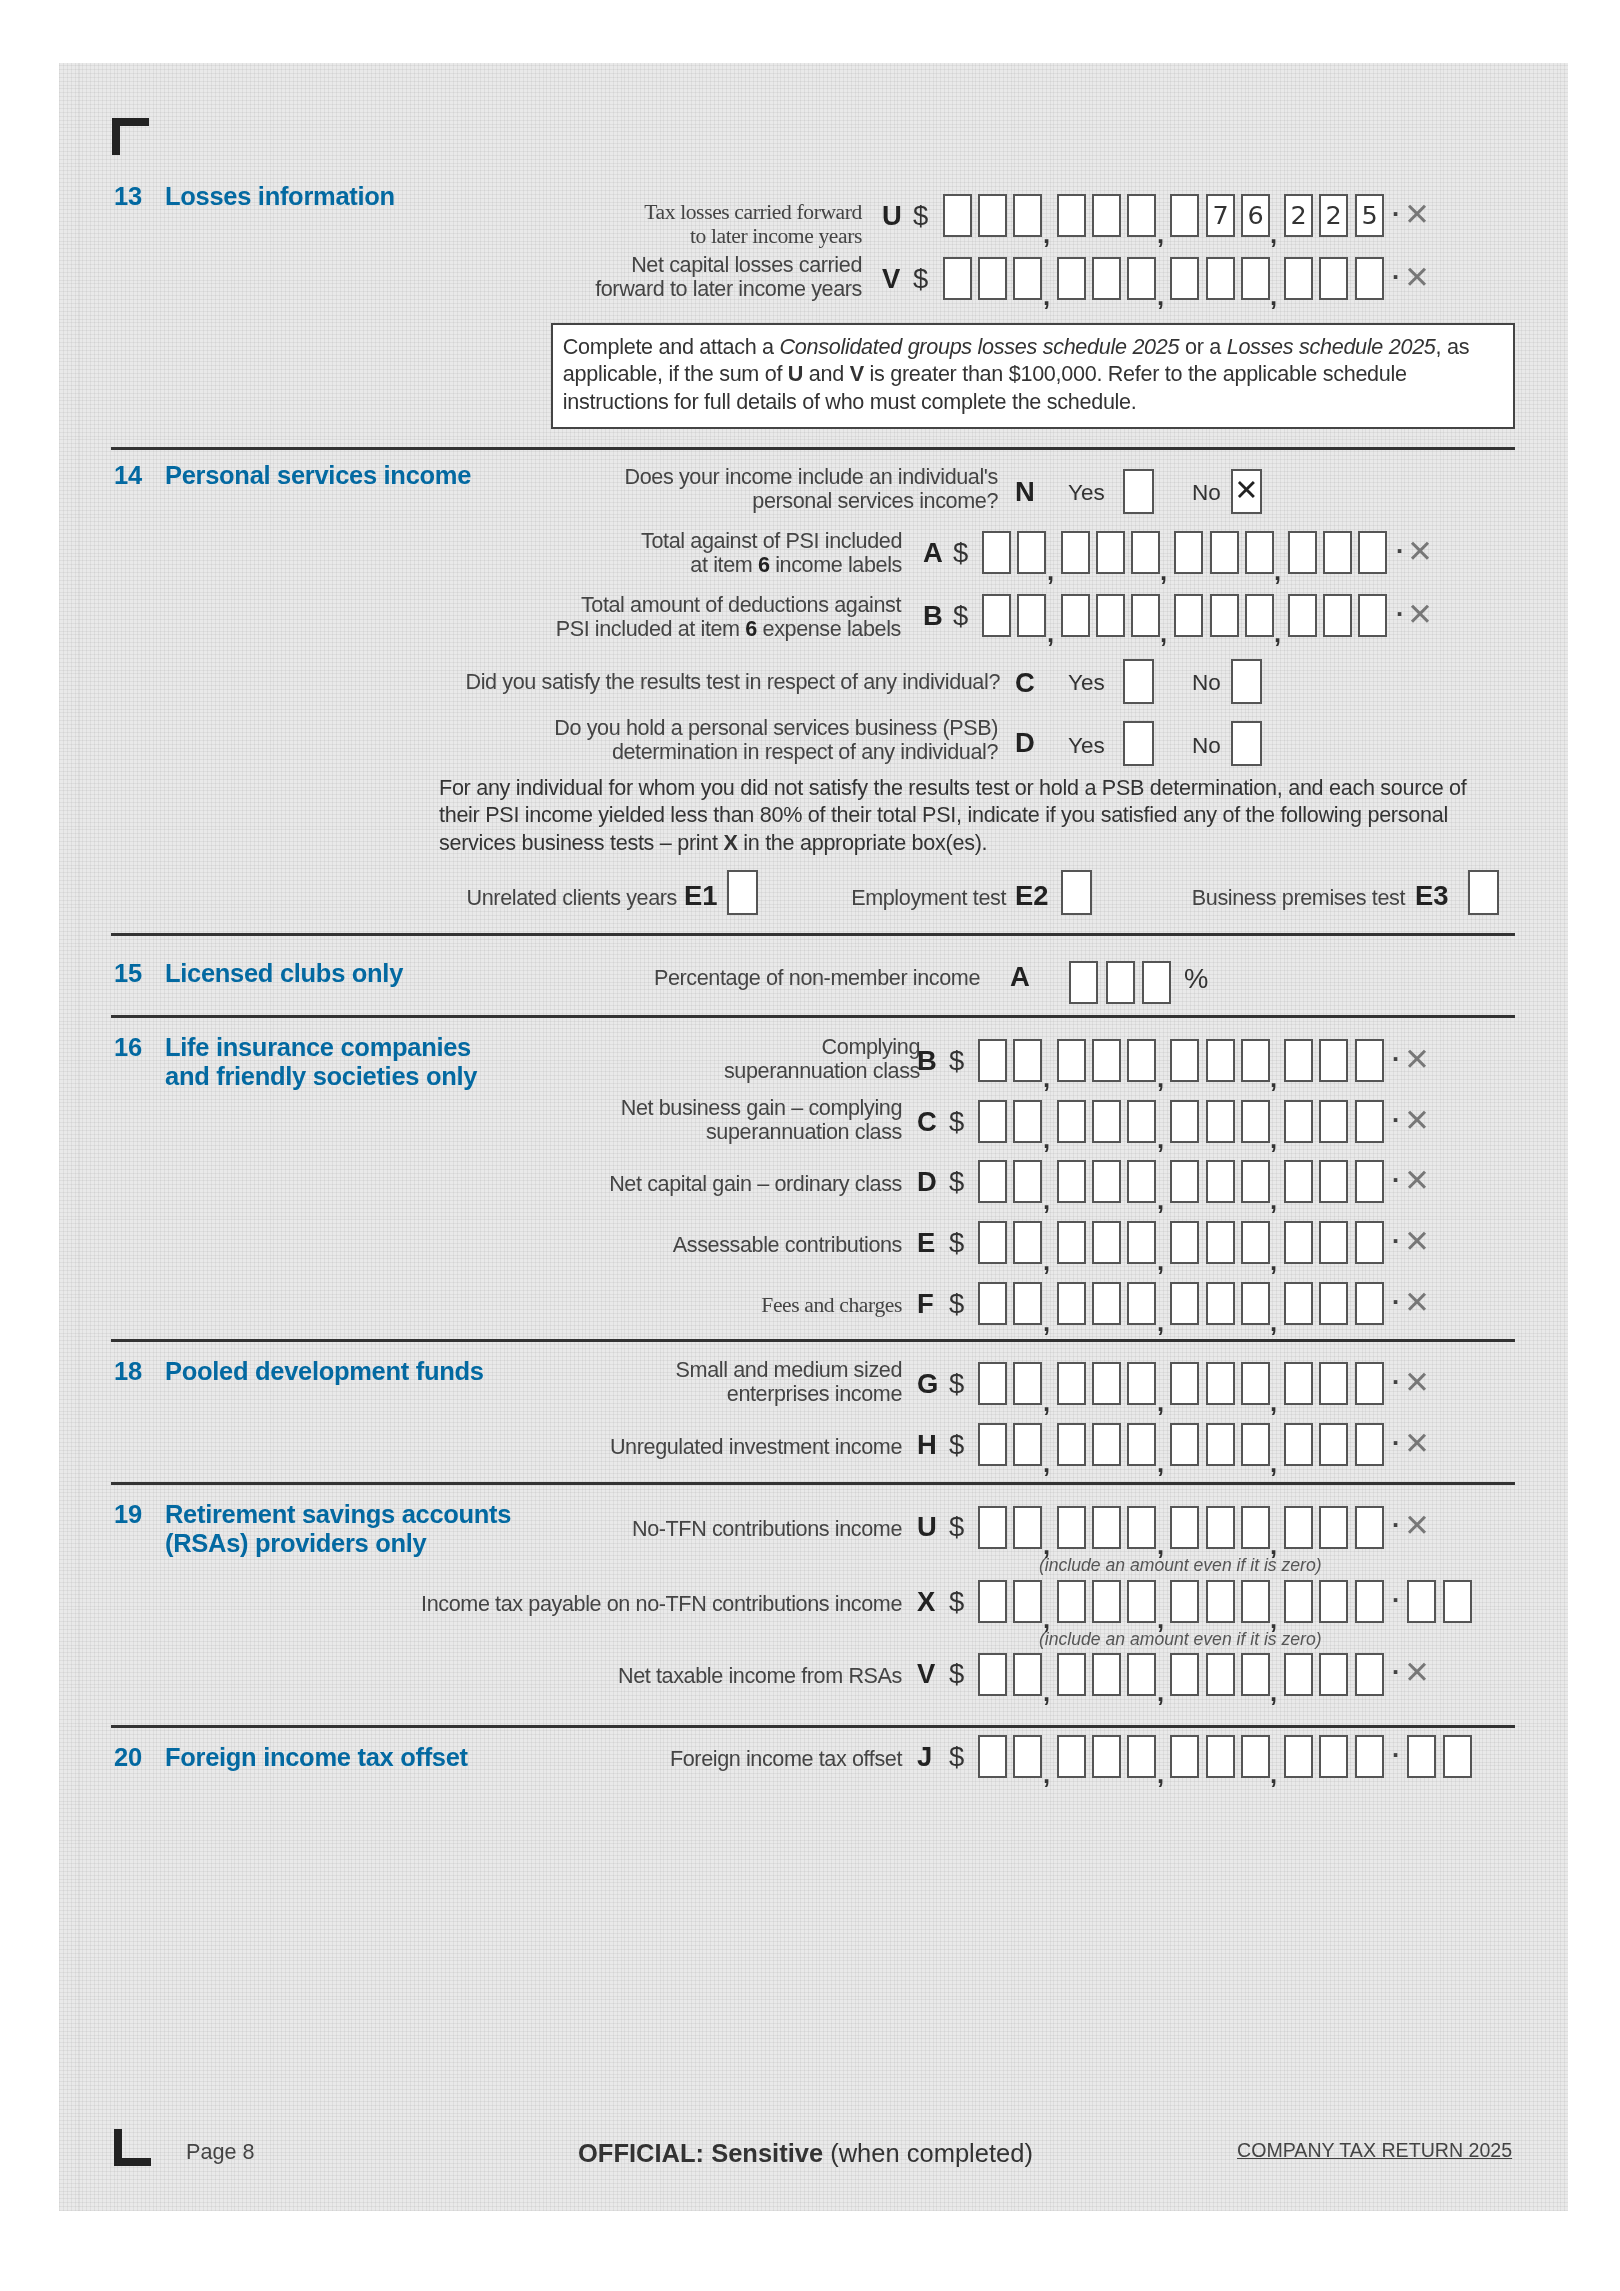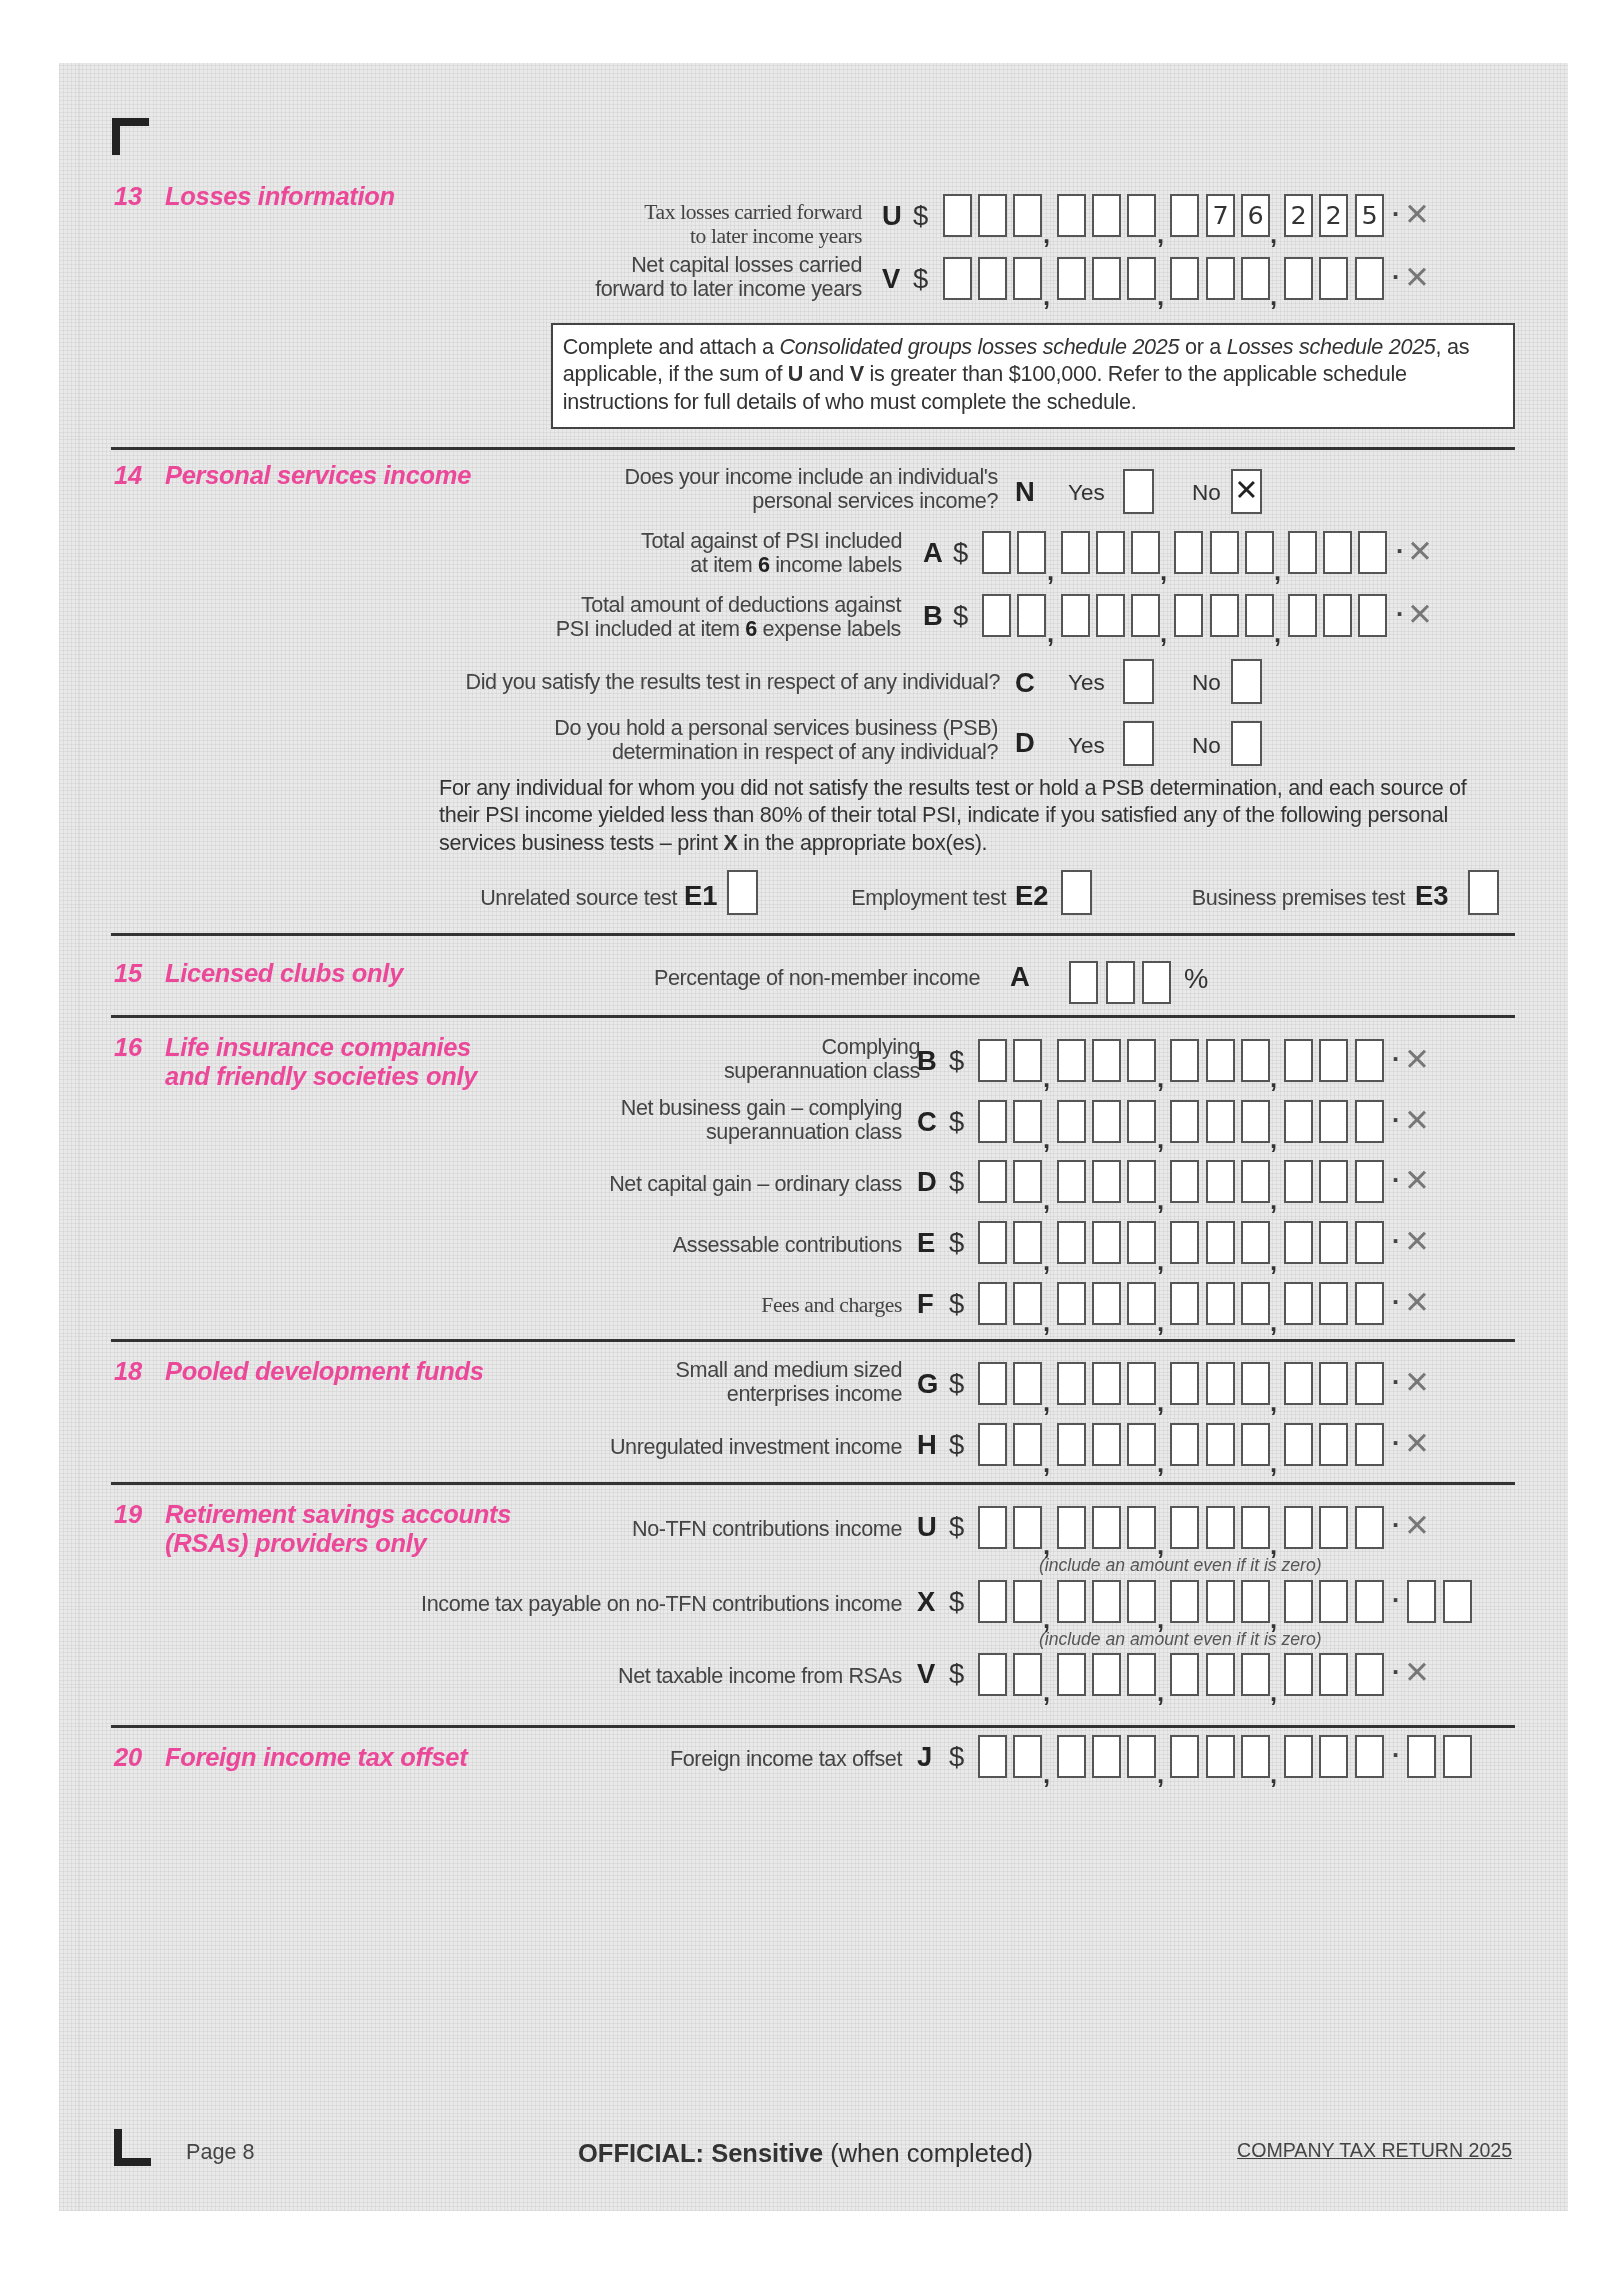--- a/index.html
+++ b/index.html
@@ -14,21 +14,21 @@
     background-image:
       repeating-linear-gradient(0deg, rgba(120,120,120,0.10) 0 1px, transparent 1px 3.9px),
       repeating-linear-gradient(90deg, rgba(120,120,120,0.10) 0 1px, transparent 1px 3.9px);
   }
   .corner-tl { position: absolute; left: 112px; top: 118px; width: 37px; height: 37px;
     border-top: 8.8px solid #222; border-left: 8.8px solid #222; box-sizing: border-box; }
   .corner-bl { position: absolute; left: 114px; top: 2129px; width: 37px; height: 37px;
     border-bottom: 8.8px solid #222; border-left: 8.8px solid #222; box-sizing: border-box; }
 
   .abs { position: absolute; }
-  .sec-title { font-weight: bold; font-size: 25.5px; color: #ec4899; line-height: 29px; letter-spacing: -0.3px; font-style: italic; }
+  .sec-title { font-weight: bold; font-size: 25.5px; color: #0369a1; line-height: 29px; letter-spacing: -0.3px; }
   .sec-num { display: inline-block; width: 51px; }
   .sec-title .l2 { padding-left: 51px; display: block; }
   .lbl { font-size: 21.6px; color: #444; text-align: right; line-height: 23.5px; letter-spacing: -0.4px; }
   .lbl b { color: #222; }
   .code { font-weight: bold; font-size: 27.4px; color: #222; }
   .dollar { font-size: 27.4px; color: #333; }
   .hr { position: absolute; left: 111px; width: 1404px; height: 2.9px; background: #333; }
 
   .box { position: absolute; width: 29px; height: 43px; background: #fff; border: 2px solid #555;
     box-sizing: border-box; font-family: "DejaVu Sans", sans-serif; font-size: 25.5px;
@@ -190,21 +190,21 @@
 <span class="abs code" style="left:1015px;top:727px;">D</span>
 <span class="yn" style="left:1068px;top:733px;">Yes</span>
 <div class="chk" style="left:1123px;top:721px;"></div>
 <span class="yn" style="left:1192px;top:733px;">No</span>
 <div class="chk" style="left:1231px;top:721px;"></div>
 
 <div class="para">
   <span>For any individual for whom you did not satisfy the results test or hold a PSB determination, and each source of their PSI income yielded less than 80% of their total PSI, indicate if you satisfied any of the following personal services business tests – print </span><b>X</b><span> in the appropriate box(es).</span>
 </div>
 
-<span class="abs lbl" style="left:412px;top:886px;width:265px;">Unrelated source test</span>
+<span class="abs lbl" style="left:412px;top:886px;width:265px;">Unrelated clients years</span>
 <span class="abs code" style="left:684px;top:880px;">E1</span>
 <div class="chk" style="left:727px;top:870px;"></div>
 <span class="abs lbl" style="left:784px;top:886px;width:222px;">Employment test</span>
 <span class="abs code" style="left:1015px;top:880px;">E2</span>
 <div class="chk" style="left:1061px;top:870px;"></div>
 <span class="abs lbl" style="left:1127px;top:886px;width:278px;">Business premises test</span>
 <span class="abs code" style="left:1415px;top:880px;">E3</span>
 <div class="chk" style="left:1468px;top:870px;"></div>
 
 <div class="hr" style="top:933px;"></div>

